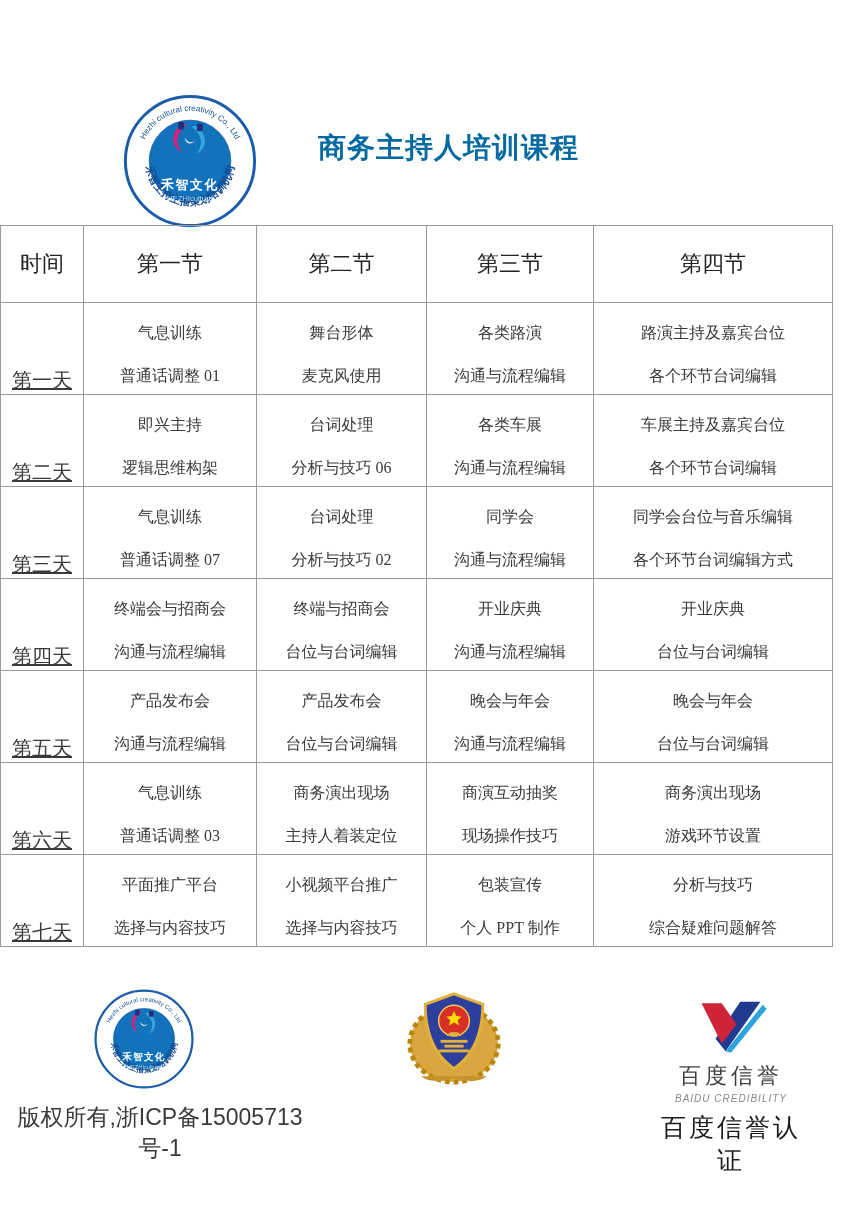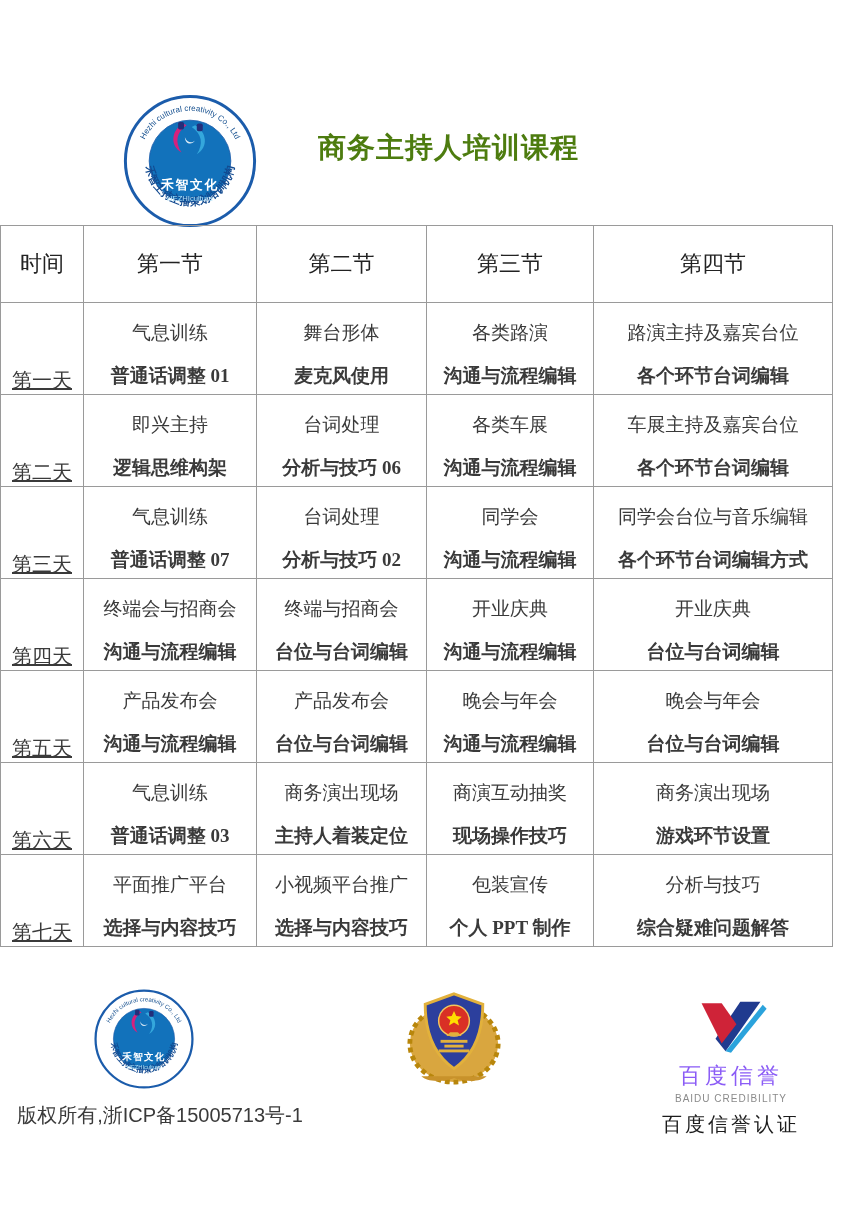--- a/index.html
+++ b/index.html
@@ -2,49 +2,49 @@
 <html><head>
 <meta charset="utf-8">
 <style>
   html,body{margin:0;padding:0;background:#ffffff;}
   #page{position:relative;width:860px;height:1223px;background:#fff;overflow:hidden;
         font-family:"Liberation Serif","DejaVu Serif",serif;color:#333;}
 
   
   .logo-top{position:absolute;left:122px;top:93px;width:136px;height:136px;}
   .page-title{position:absolute;left:318px;top:130px;font-size:28px;font-weight:bold;
-              color:#4d7c0f;letter-spacing:1px;line-height:36px;}
+              color:#0369a1;letter-spacing:1px;line-height:36px;}
 
   
   table.schedule{position:absolute;left:0;top:225px;width:832px;
                  border-collapse:collapse;table-layout:fixed;}
   table.schedule td{border:1px solid #9a9a9a;text-align:center;color:#3a3a3a;
                     overflow:hidden;padding:0;}
   table.schedule thead td{height:76px;font-size:22px;color:#222;vertical-align:middle;}
   table.schedule tbody tr{height:92px;}
   td.day{vertical-align:bottom;padding-bottom:9px;font-size:20px;text-decoration:underline;}
   td.course{vertical-align:top;}
-  .line{height:26px;line-height:26px;font-size:19px;white-space:nowrap;}
+  .line{height:26px;line-height:26px;font-size:16px;white-space:nowrap;}
   .line:first-child{margin-top:17px;}
-  .line + .line{margin-top:17px;font-weight:bold;}
+  .line + .line{margin-top:17px;}
 
   
   .logo-footer{position:absolute;left:93px;top:988px;width:102px;height:102px;}
   .copyright{position:absolute;left:14px;top:1102px;width:292px;text-align:center;
-             font-family:"Liberation Sans","DejaVu Sans",sans-serif;font-size:20px;color:#3a3a3a;}
+             font-family:"Liberation Sans","DejaVu Sans",sans-serif;font-size:23px;color:#3a3a3a;}
   .badge{position:absolute;left:406px;top:984px;width:96px;height:106px;}
   .police-text{position:absolute;left:300px;top:1099px;width:304px;text-align:center;
                font-family:"Liberation Sans","DejaVu Sans",sans-serif;font-weight:bold;
                font-size:21px;color:#000;}
   .baidu-block{position:absolute;left:656px;top:997px;width:150px;text-align:center;
                font-family:"Liberation Sans","DejaVu Sans",sans-serif;}
   .baidu-v{width:78px;height:62px;display:block;margin:0 auto;}
-  .baidu-cn{font-size:22px;color:#8b5cf6;letter-spacing:4px;margin-top:2px;}
-  .baidu-en{font-size:10px;color:#8a8a8a;letter-spacing:1px;margin-top:2px;}
-  .baidu-cert{font-size:20px;color:#1b1b1b;letter-spacing:3px;margin-top:7px;}
+  .baidu-cn{font-size:22px;color:#404040;letter-spacing:4px;margin-top:2px;}
+  .baidu-en{font-size:10px;color:#8a8a8a;letter-spacing:1px;margin-top:2px;font-style:italic;}
+  .baidu-cert{font-size:25px;color:#1b1b1b;letter-spacing:3px;margin-top:7px;}
   .hidden-defs{position:absolute;width:0;height:0;overflow:hidden;}
 </style>
 </head>
 <body>
 
 <svg class="hidden-defs" aria-hidden="true">
   <defs>
 
     <symbol id="hezhi-logo" viewBox="0 0 160 160">
       <circle cx="80" cy="80" r="76" fill="#ffffff" stroke="#1b5cab" stroke-width="3.5"></circle>

